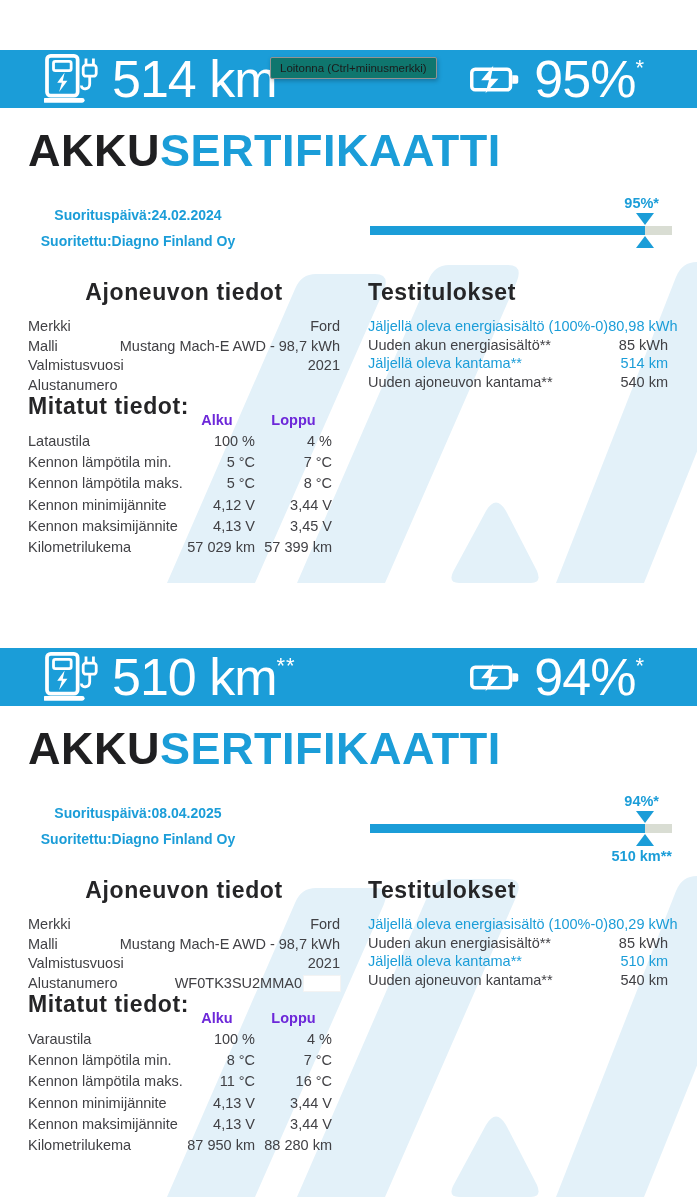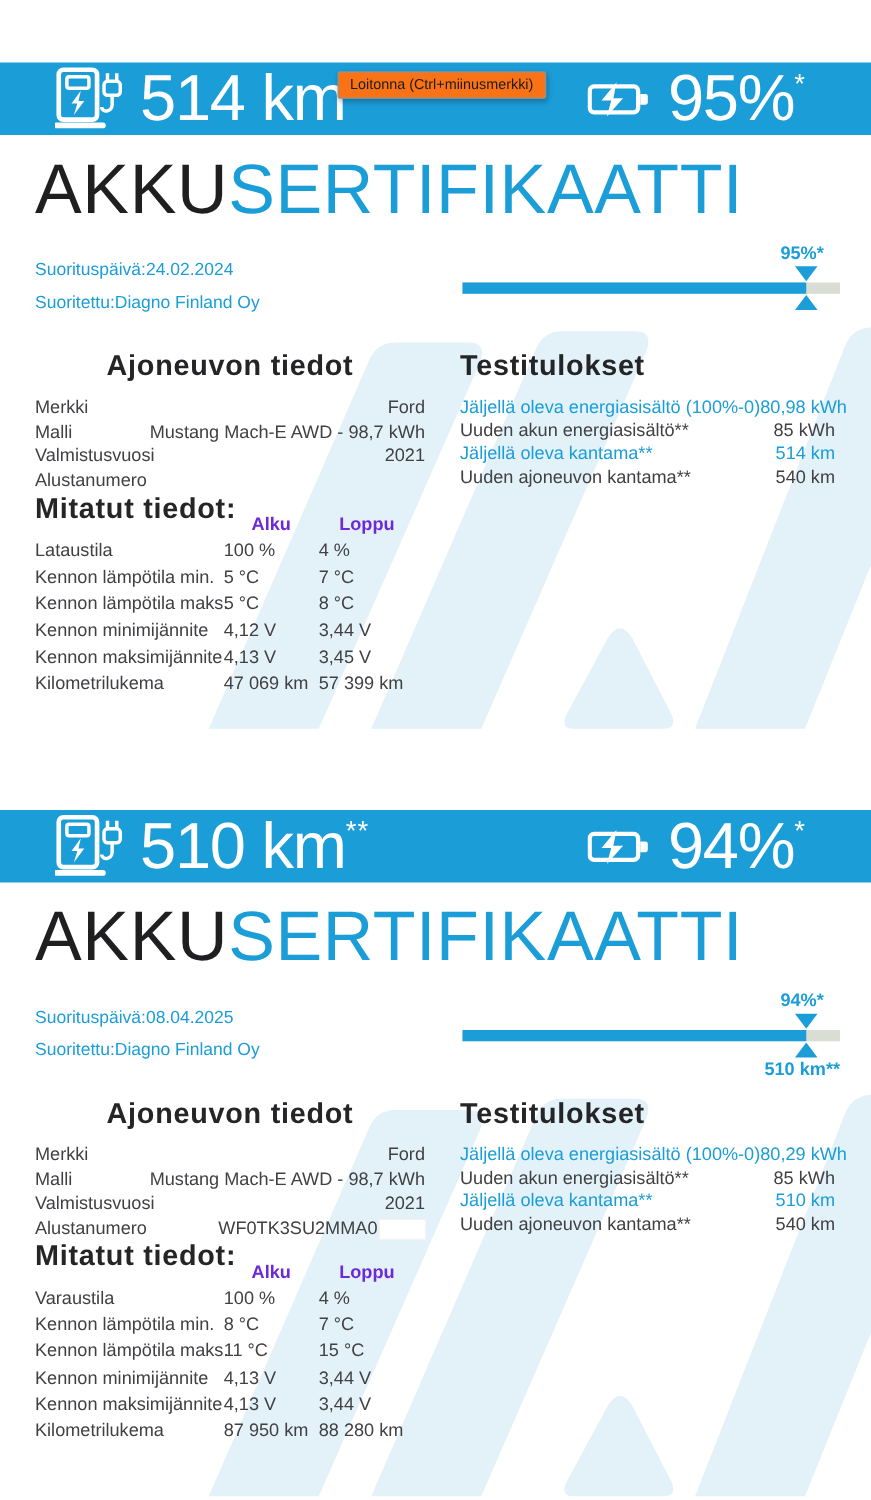--- a/index.html
+++ b/index.html
@@ -28,35 +28,35 @@
     font-size:52px;font-weight:400;letter-spacing:-1px;line-height:1;
     white-space:nowrap;margin-left:10px;
   }
   .big sup{font-size:22px;position:relative;top:-4px;letter-spacing:1px;}
   .spacer{flex:1 1 auto;}
   .pct{margin-left:14px;}
 
   
   .tooltip{
     position:absolute;left:270px;top:57px;z-index:6;
-    background:#f97316;border:1px solid #939393;border-radius:2px;
+    background:#0f766e;border:1px solid #939393;border-radius:2px;
     padding:4px 9px;font-size:11.5px;color:#1b1b1b;white-space:nowrap;
     box-shadow:1px 2px 4px rgba(0,0,0,.25);
   }
 
   
   .title{
-    position:absolute;left:28px;top:122px;font-size:56px;line-height:58px;
-    font-weight:400;letter-spacing:.5px;white-space:nowrap;color:#1f1f21;
+    position:absolute;left:28px;top:122px;font-size:45px;line-height:58px;
+    font-weight:700;letter-spacing:.5px;white-space:nowrap;color:#1f1f21;
   }
   .title .blue{color:#1b9dd8;}
 
   
   .meta{position:absolute;left:28px;top:202px;width:220px;font-size:14px;}
-  .meta .mrow{display:flex;justify-content:flex-start;line-height:26px;color:#1b9dd8;font-weight:400;}
+  .meta .mrow{display:flex;justify-content:center;line-height:26px;color:#1b9dd8;font-weight:700;}
 
   
   .gauge{position:absolute;left:370px;top:195px;width:302px;}
   .g-label{font-size:14.5px;font-weight:700;color:#1b9dd8;text-align:right;line-height:17px;}
   .g-top{padding-right:13px;}
   .g-trirow{position:relative;height:13px;}
   .tri{position:absolute;width:0;height:0;transform:translateX(-50%);}
   .tri-down{border-left:9px solid transparent;border-right:9px solid transparent;border-top:12px solid #1b9dd8;top:1px;}
   .tri-up{border-left:9px solid transparent;border-right:9px solid transparent;border-bottom:12px solid #1b9dd8;top:0;}
   .g-bar{position:relative;height:9px;background:#d9ddd3;margin:1px 0;}
@@ -72,21 +72,21 @@
   .trow.blue{color:#1b9dd8;font-weight:400;}
   .vval{display:flex;align-items:center;}
   .redact{display:inline-block;width:36px;height:15px;background:#fff;box-shadow:0 0 0 1px #f3f3f3;margin-left:2px;}
 
   
   .measured{position:absolute;left:28px;top:392px;width:304px;}
   .mgrid{display:grid;grid-template-columns:151px 76px 77px;}
   .mgrid .hcell{font-size:14.5px;font-weight:700;color:#6d28d9;text-align:center;align-self:end;padding-bottom:3px;}
   .mgrid h2{grid-column:1;}
   .mgrid .lab{font-size:14.5px;line-height:21.2px;color:#414145;white-space:nowrap;}
-  .mgrid .num{font-size:14.5px;line-height:21.2px;color:#414145;text-align:left;white-space:nowrap;}
+  .mgrid .num{font-size:14.5px;line-height:21.2px;color:#414145;text-align:right;white-space:nowrap;}
 </style>
 </head>
 <body>
 
 <div class="cert c1">
   <svg class="wm" width="697" height="598" viewBox="0 0 697 598">
     <g fill="#e3f1f9">
       <path d="M167 583 L295 289 Q301 274 316 274 L375 274 Q390 274 384 290 L255 583 Z"></path>
       <path d="M297 583 L428 281 Q434 265 449 265 L508 265 Q523 265 517 281 L385 583 Z"></path>
       <path d="M459 583 Q448 583 453 572 L486 511 Q496 494 506 511 L537 571 Q542 583 531 583 Z"></path>
@@ -201,21 +201,21 @@
         <div class="lab">Kennon lämpötila maks.</div>
           <div class="num">5 °C</div>
           <div class="num">8 °C</div>
         <div class="lab">Kennon minimijännite</div>
           <div class="num">4,12 V</div>
           <div class="num">3,44 V</div>
         <div class="lab">Kennon maksimijännite</div>
           <div class="num">4,13 V</div>
           <div class="num">3,45 V</div>
         <div class="lab">Kilometrilukema</div>
-          <div class="num">47 069 km</div>
+          <div class="num">57 029 km</div>
           <div class="num">57 399 km</div>
       </div>
     </div>
   </div>
 </div>
 
 <div class="cert c2">
   <svg class="wm" width="697" height="598" viewBox="0 0 697 598">
     <g fill="#e3f1f9">
       <path d="M167 583 L295 289 Q301 274 316 274 L375 274 Q390 274 384 290 L255 583 Z"></path>
@@ -327,21 +327,21 @@
         <div class="hcell">Alku</div>
         <div class="hcell">Loppu</div>
         <div class="lab">Varaustila</div>
           <div class="num">100 %</div>
           <div class="num">4 %</div>
         <div class="lab">Kennon lämpötila min.</div>
           <div class="num">8 °C</div>
           <div class="num">7 °C</div>
         <div class="lab">Kennon lämpötila maks.</div>
           <div class="num">11 °C</div>
-          <div class="num">15 °C</div>
+          <div class="num">16 °C</div>
         <div class="lab">Kennon minimijännite</div>
           <div class="num">4,13 V</div>
           <div class="num">3,44 V</div>
         <div class="lab">Kennon maksimijännite</div>
           <div class="num">4,13 V</div>
           <div class="num">3,44 V</div>
         <div class="lab">Kilometrilukema</div>
           <div class="num">87 950 km</div>
           <div class="num">88 280 km</div>
       </div>

